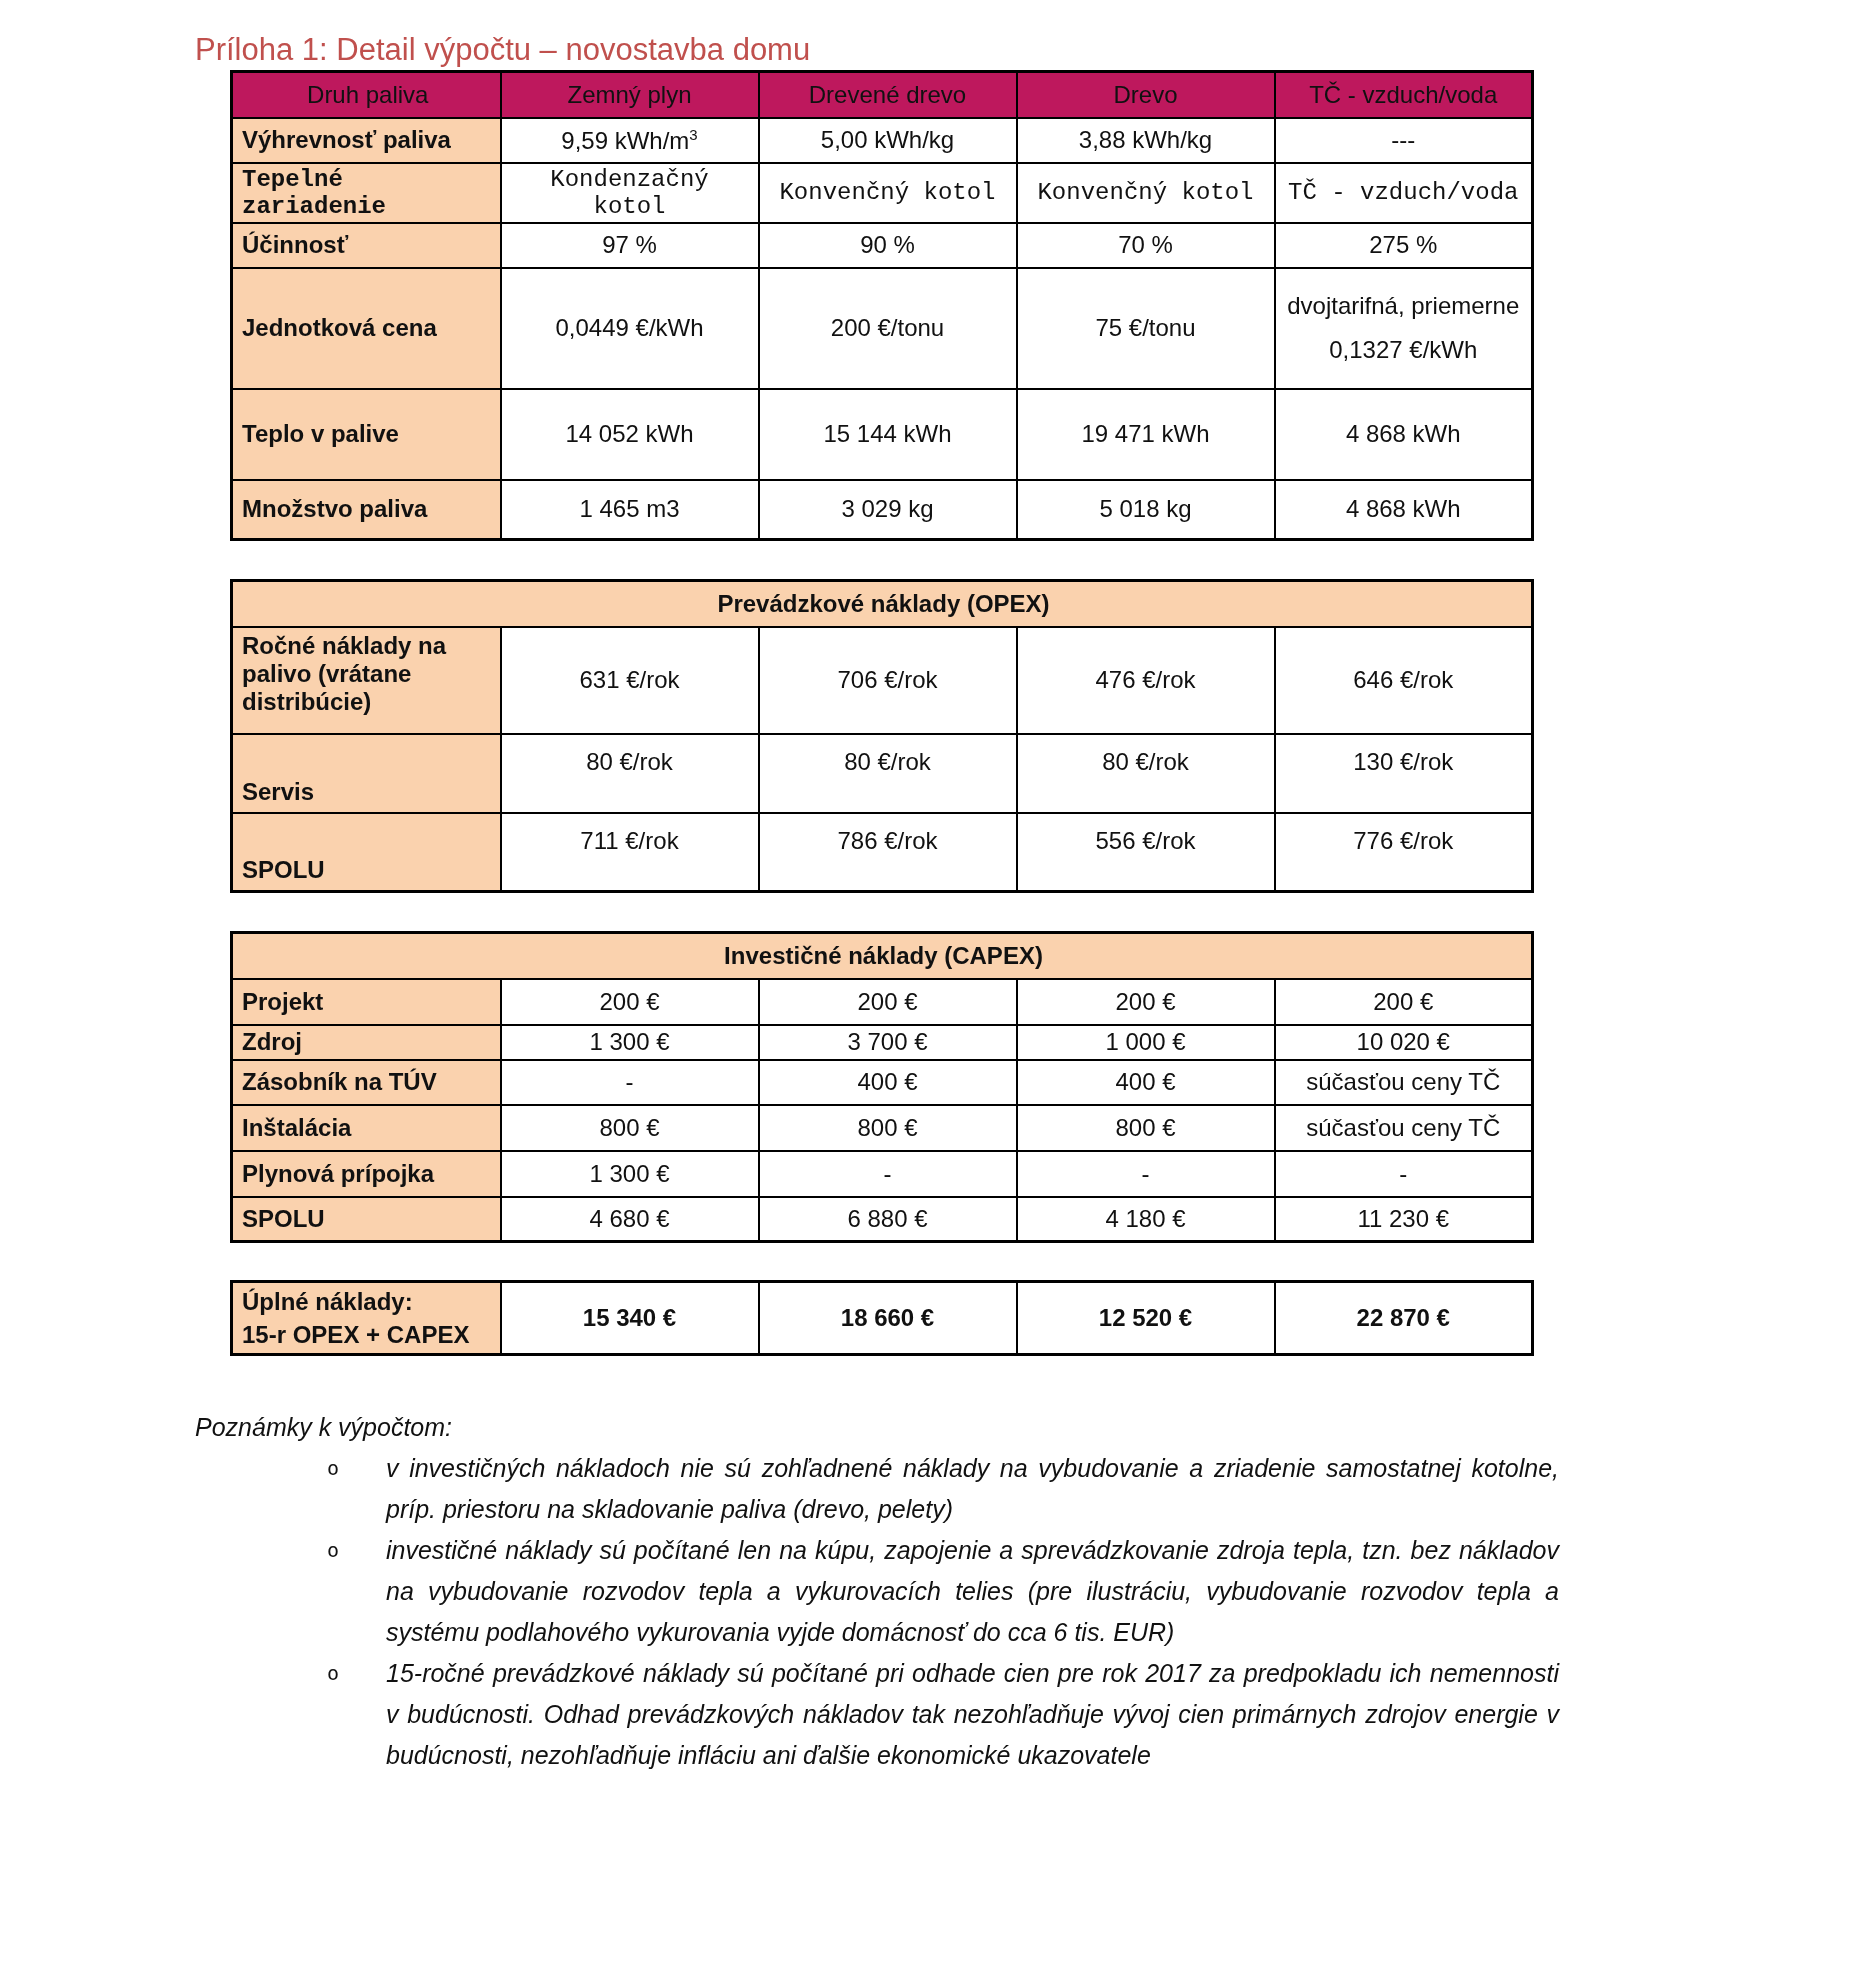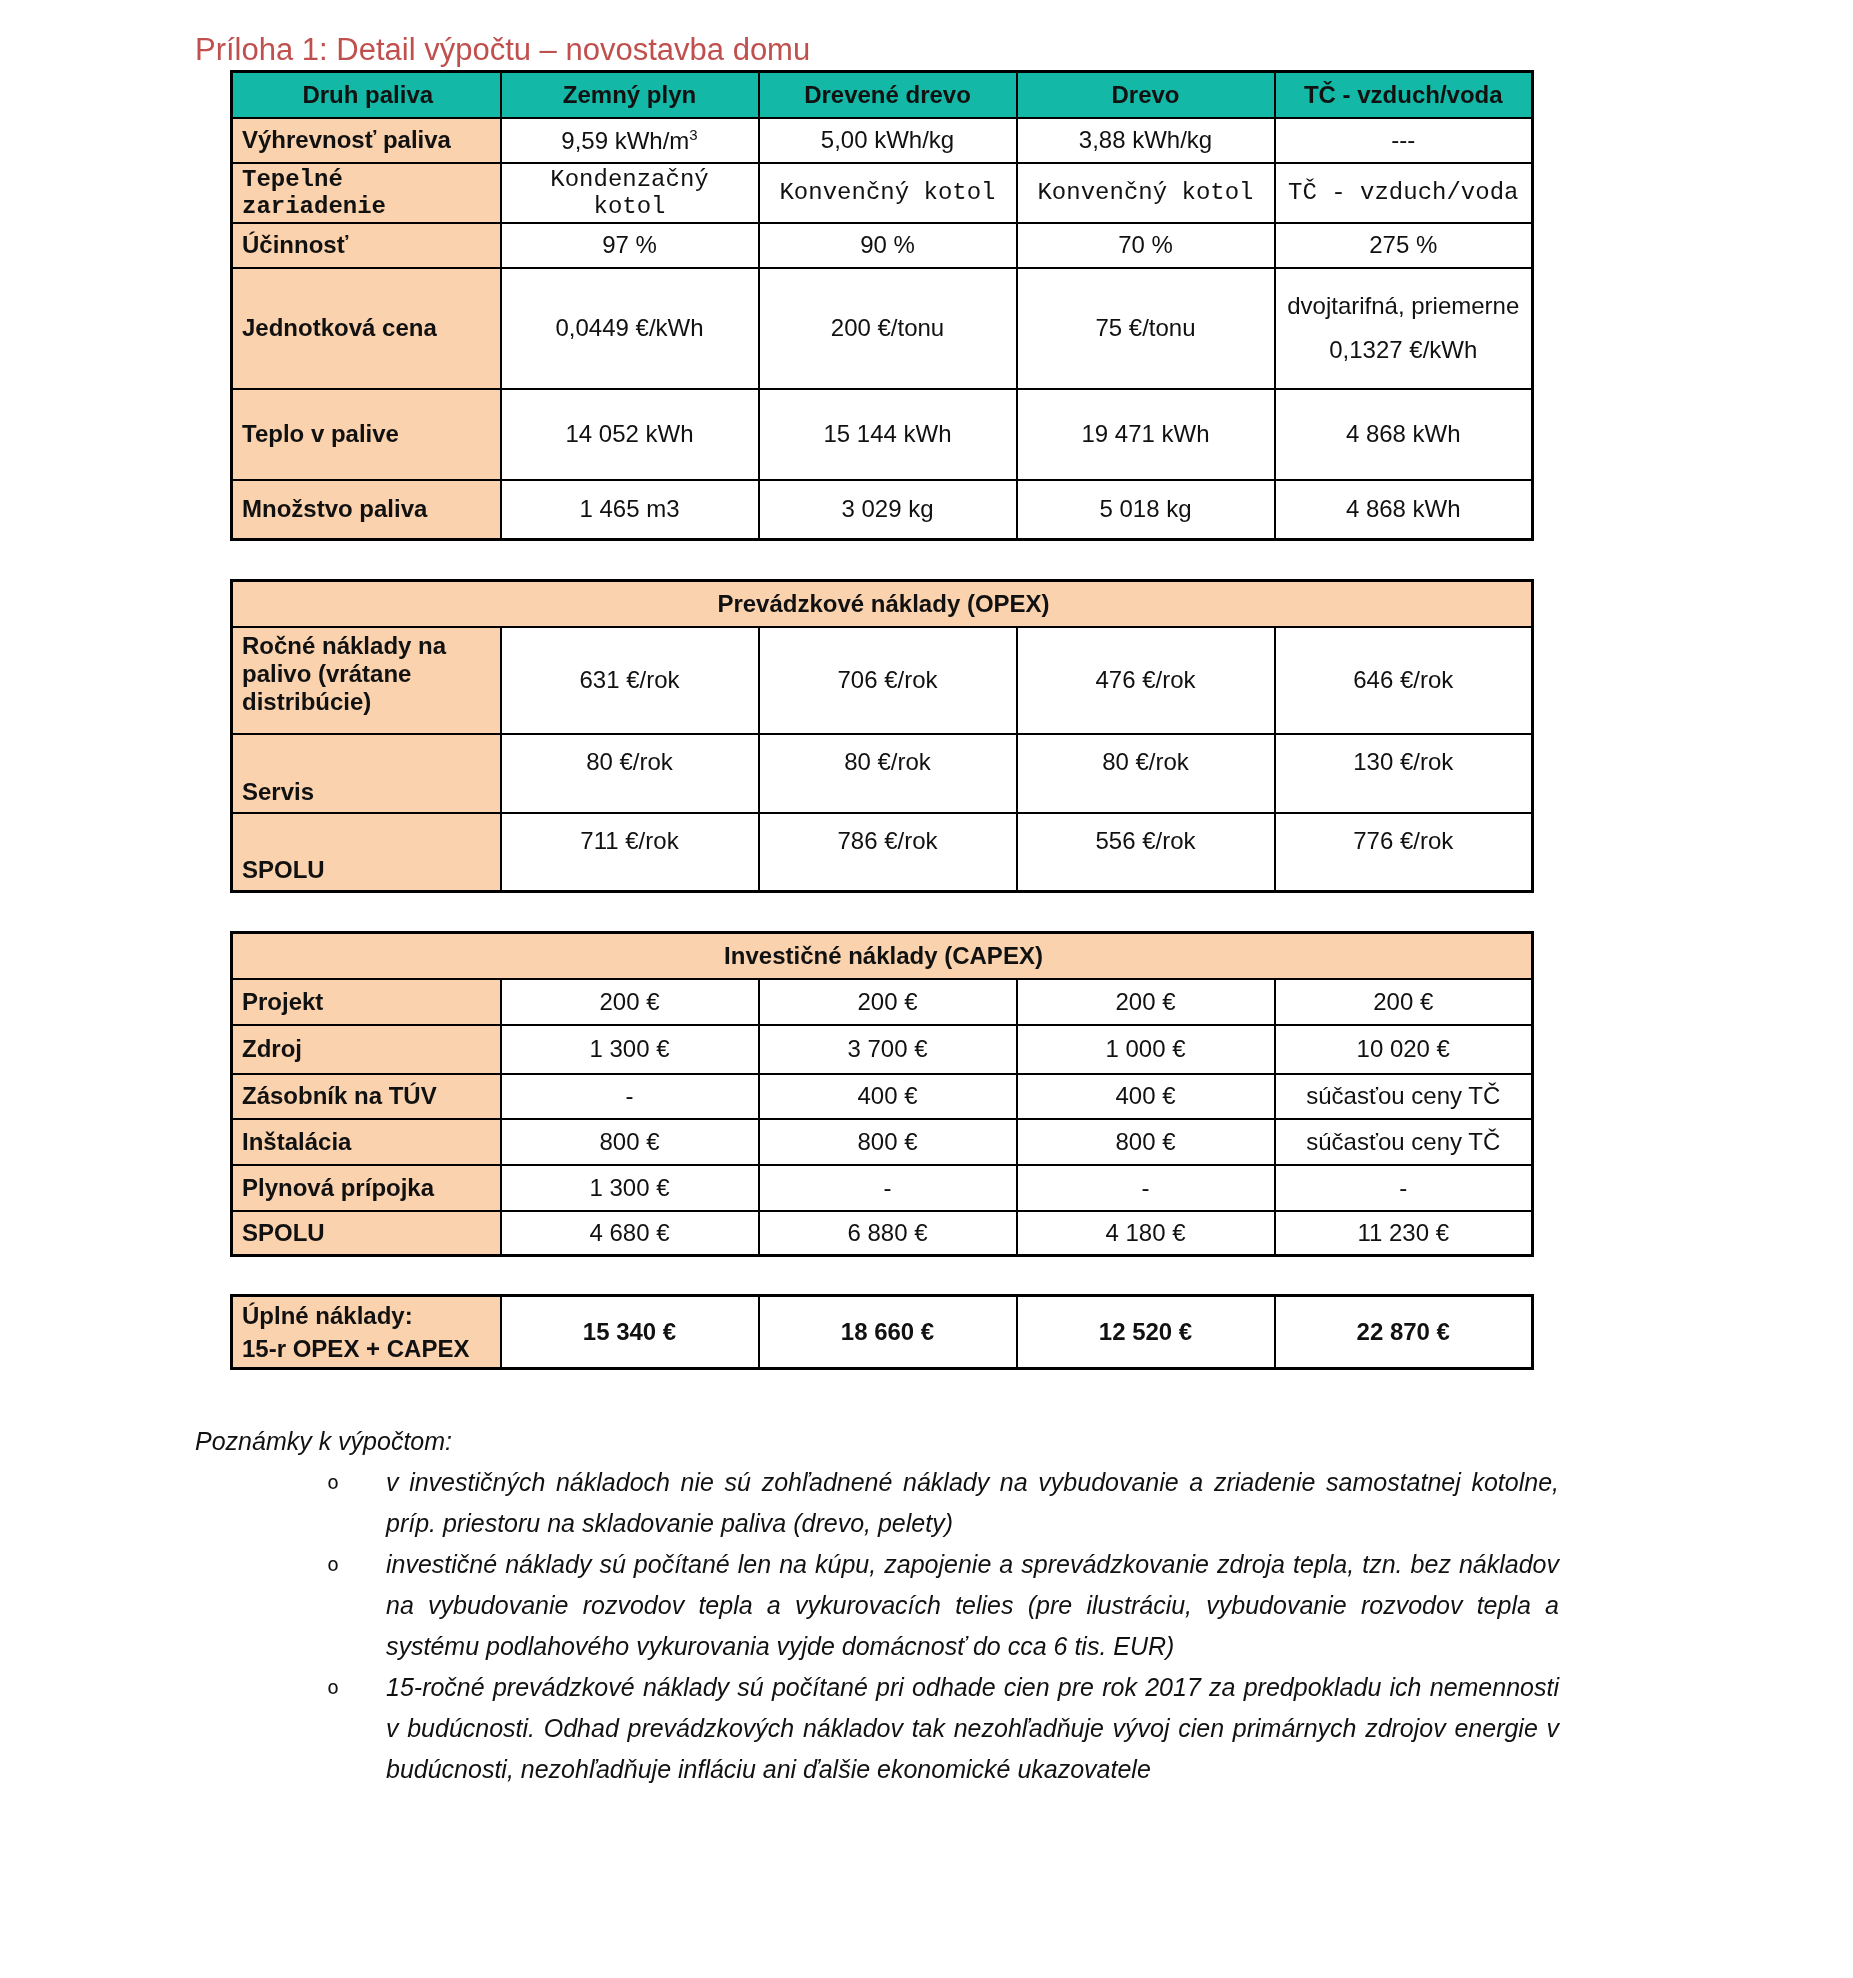--- a/index.html
+++ b/index.html
@@ -29,22 +29,22 @@
     padding:2px 6px;
     overflow:hidden;
   }
   .tbl td:first-child{
     text-align:left;
     background:#FAD2AE;
     font-weight:bold;
     padding-left:9px;padding-right:6px;
   }
   .tbl tr.hdr td{
-    background:#14b8a6;
-    font-weight:bold;
+    background:#be185d;
+    font-weight:normal;
     text-align:center;
   }
   .tbl td.ttl{
     background:#FAD2AE;
     font-weight:bold;
     text-align:center;
   }
   sup{font-size:15px;}
   .ln{display:block;}
   #fuel-table .ln{line-height:44px;}
@@ -67,21 +67,21 @@
   #opex-table tbody tr:nth-child(4){height:79px;}
   #opex-table tbody tr:nth-child(2) td:first-child{vertical-align:top;padding-top:4px;}
   #opex-table tbody tr:nth-child(3) td:first-child,
   #opex-table tbody tr:nth-child(4) td:first-child{vertical-align:bottom;padding-bottom:6px;}
   #opex-table tbody tr:nth-child(3) td:not(:first-child),
   #opex-table tbody tr:nth-child(4) td:not(:first-child){vertical-align:top;padding-top:13px;}
 
   #capex-table{margin-top:38px;}
   #capex-table tbody tr:nth-child(1){height:46px;}
   #capex-table tbody tr:nth-child(2){height:46px;}
-  #capex-table tbody tr:nth-child(3){height:49px;}
+  #capex-table tbody tr:nth-child(3){height:35px;}
   #capex-table tbody tr:nth-child(4){height:45px;}
   #capex-table tbody tr:nth-child(5){height:46px;}
   #capex-table tbody tr:nth-child(6){height:46px;}
   #capex-table tbody tr:nth-child(7){height:45px;}
   #capex-table tbody tr:nth-child(8){height:82px;}
   #capex-table tbody tr:nth-child(9){height:43px;}
   #capex-table tbody tr:nth-child(8) td:first-child{vertical-align:top;padding-top:2px;}
   #capex-table tbody tr:nth-child(8) td:not(:first-child){vertical-align:bottom;padding-bottom:10px;}
 
   #total-table{margin-top:37px;}

